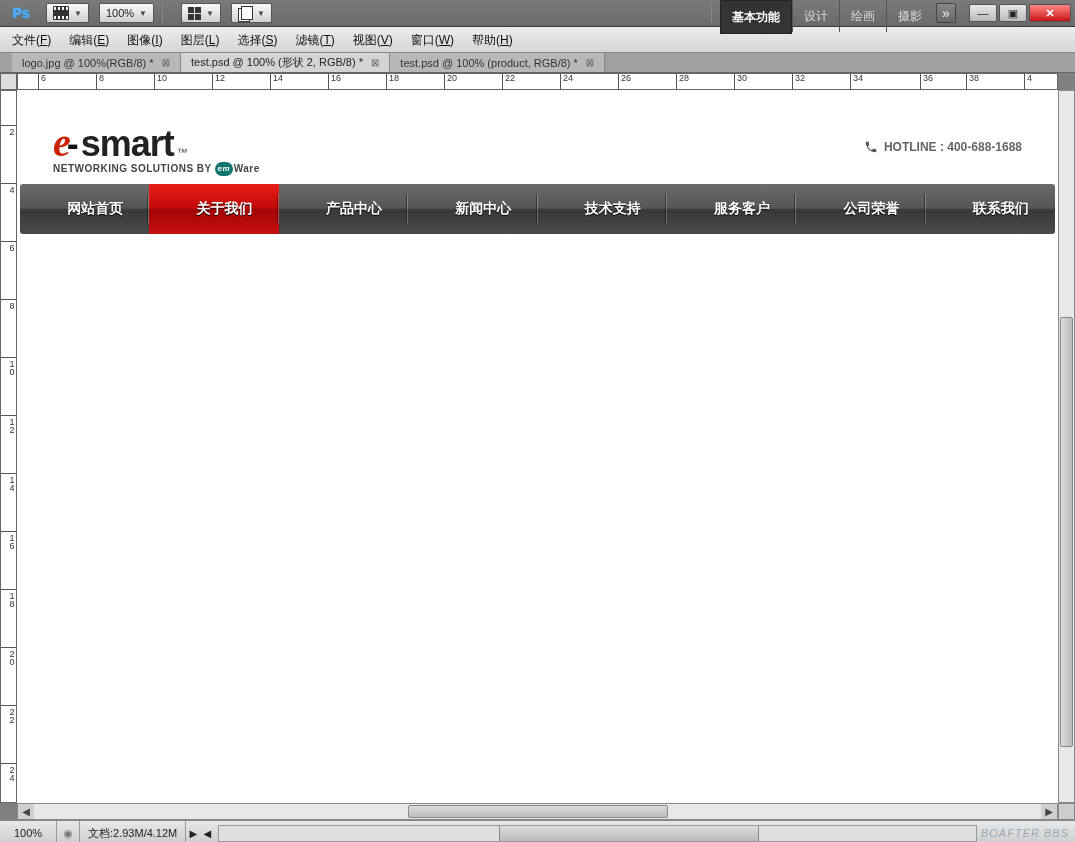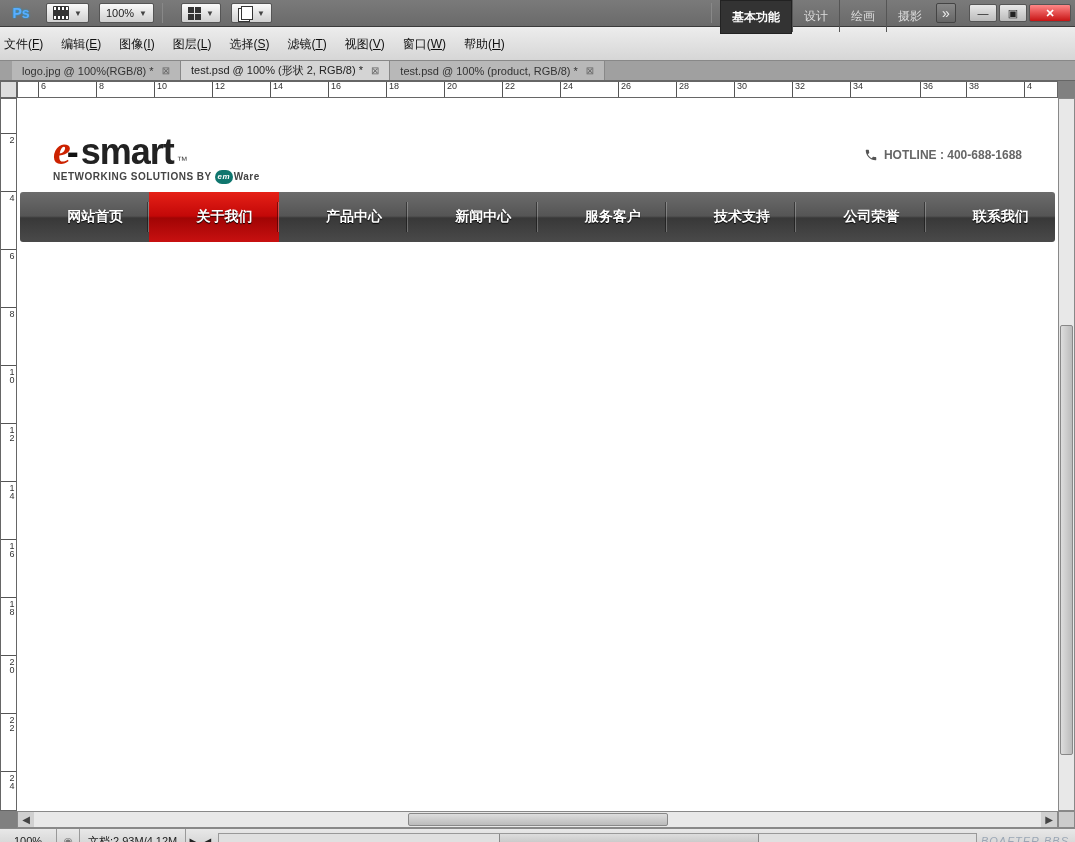--- a/index.html
+++ b/index.html
@@ -15,21 +15,21 @@
 .ws-btn { padding: 16px 11px; height: 100%; display:flex; align-items:center; font-size: 12px; color:#ddd; border-left:1px solid #555;}
 .ws-btn.active { background:#333; color:#fff; font-weight:bold; border:1px solid #222;}
 .arrow-dd { width:20px; height:20px; background:linear-gradient(#888,#666); border:1px solid #444; border-radius:2px; display:flex;align-items:center;justify-content:center; margin:0 3px; color:#eee; font-size:14px;}
 .win-ctrls { display:flex; margin:0 4px 0 8px; }
 .win-ctrl { width:28px; height:18px; border-radius:2px; margin-left:2px; display:flex;align-items:center;justify-content:center; font-size:11px; color:#222; border:1px solid #555;}
 .win-min { background: linear-gradient(#e8e8e8,#bbb); }
 .win-max { background: linear-gradient(#e8e8e8,#bbb); }
 .win-close { background: linear-gradient(#f88,#c81414); color:#fff; width:42px; font-weight:bold;}
 
 
-.menu-bar { height:34px; background: linear-gradient(#ececec,#d6d6d6); display:flex; align-items:center; padding-left:4px; border-bottom:1px solid #888; border-top:1px solid #eee;}
+.menu-bar { height:26px; background: linear-gradient(#ececec,#d6d6d6); display:flex; align-items:center; padding-left:12px; border-bottom:1px solid #888; border-top:1px solid #eee;}
 .menu-item { font-size:12px; color:#111; margin-right:18px; }
 .menu-item u { text-decoration: underline; }
 
 
 .doc-tabs { height:20px; background:#a0a0a0; display:flex; align-items:stretch; font-size:11px; padding-left:12px; border-bottom:1px solid #666;}
 .doc-tab { display:flex; align-items:center; padding:0 10px; color:#333; border-right:1px solid #888; background:#b8b8b8;}
 .doc-tab.active { background:#d4d4d4; color:#222; }
 .doc-tab .x { margin-left:8px; font-size:10px; color:#666;}
 
 
@@ -221,22 +221,22 @@
               <path fill="#555" d="M6.6 10.8c1.4 2.8 3.8 5.2 6.6 6.6l2.2-2.2c.3-.3.7-.4 1-.2 1.2.4 2.4.6 3.6.6.6 0 1 .4 1 1V20c0 .6-.4 1-1 1C10.6 21 3 13.4 3 4c0-.6.4-1 1-1h3.4c.6 0 1 .4 1 1 0 1.2.2 2.4.6 3.6.1.4 0 .8-.2 1l-2.2 2.2z"></path>
             </svg>
           <span>HOTLINE : 400-688-1688</span>
         </div>
       </div>
       <div class="nav-bar" id="nav-bar">
           <div class="nav-item">网站首页</div>
           <div class="nav-item active">关于我们</div>
           <div class="nav-item">产品中心</div>
           <div class="nav-item">新闻中心</div>
+          <div class="nav-item">技术支持</div>
           <div class="nav-item">服务客户</div>
-          <div class="nav-item">技术支持</div>
           <div class="nav-item">公司荣誉</div>
           <div class="nav-item">联系我们</div>
         </div>
     </div>
   </div>
 
   <div class="scroll-v">
       <div class="thumb"></div>
     </div>
   <div class="scroll-h">

